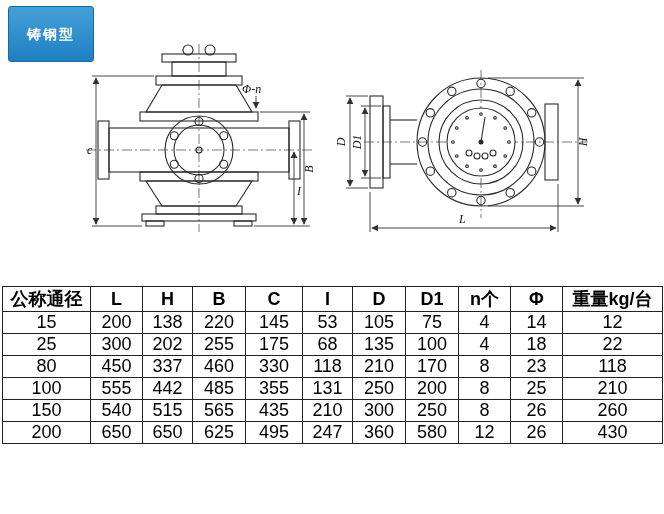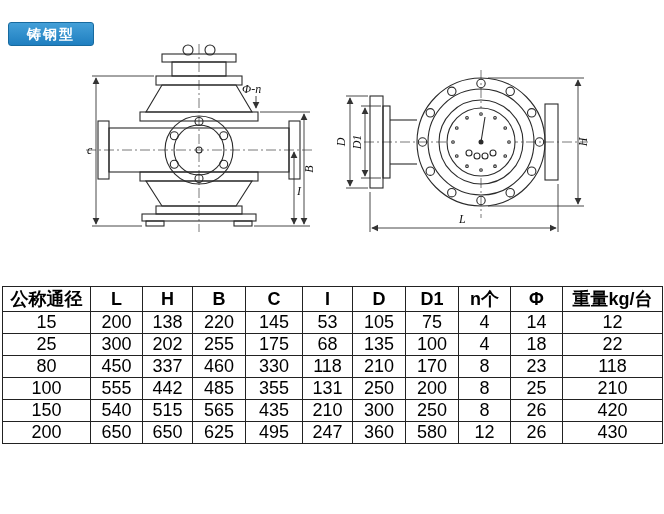--- a/index.html
+++ b/index.html
@@ -2,22 +2,22 @@
 <html lang="zh"><head>
 <meta charset="utf-8">
 <style>
   html,body { margin:0; padding:0; background:#e9e9e9; }
   body { font-family:"Liberation Sans","DejaVu Sans",sans-serif; }
   .page {
     position:relative; width:664px; height:514px; background:#ffffff;
     outline:1px solid #c4c4c4; overflow:hidden; margin:0 auto;
   }
   .badge {
-    position:absolute; left:8px; top:22px; min-width:58px; height:22px;
-    line-height:22px; text-align:center; padding:0 13px;
+    position:absolute; left:8px; top:6px; min-width:58px; height:22px;
+    line-height:22px; text-align:center; padding:16px 13px;
     background:linear-gradient(#44a0d8,#1f7fc0); border:1px solid #176a9f;
     border-radius:3px; color:#ffffff; font-size:14px; font-weight:bold;
     letter-spacing:2px;
   }
   .drawing { position:absolute; }
   .drawing-front { left:84px; top:40px; width:230px; height:200px; }
   .drawing-side  { left:336px; top:42px; width:255px; height:200px; }
   .ln   { stroke:#2b2b2b; stroke-width:1.1; fill:none; }
   .cl   { stroke:#555; stroke-width:0.8; fill:none; stroke-dasharray:10 3 2 3; }
   .dim  { stroke:#333; stroke-width:0.9; fill:none; }
@@ -251,21 +251,21 @@
           <td>150</td>
           <td>540</td>
           <td>515</td>
           <td>565</td>
           <td>435</td>
           <td>210</td>
           <td>300</td>
           <td>250</td>
           <td>8</td>
           <td>26</td>
-          <td>420</td>
+          <td>260</td>
         </tr>
         <tr>
           <td>200</td>
           <td>650</td>
           <td>650</td>
           <td>625</td>
           <td>495</td>
           <td>247</td>
           <td>360</td>
           <td>580</td>

